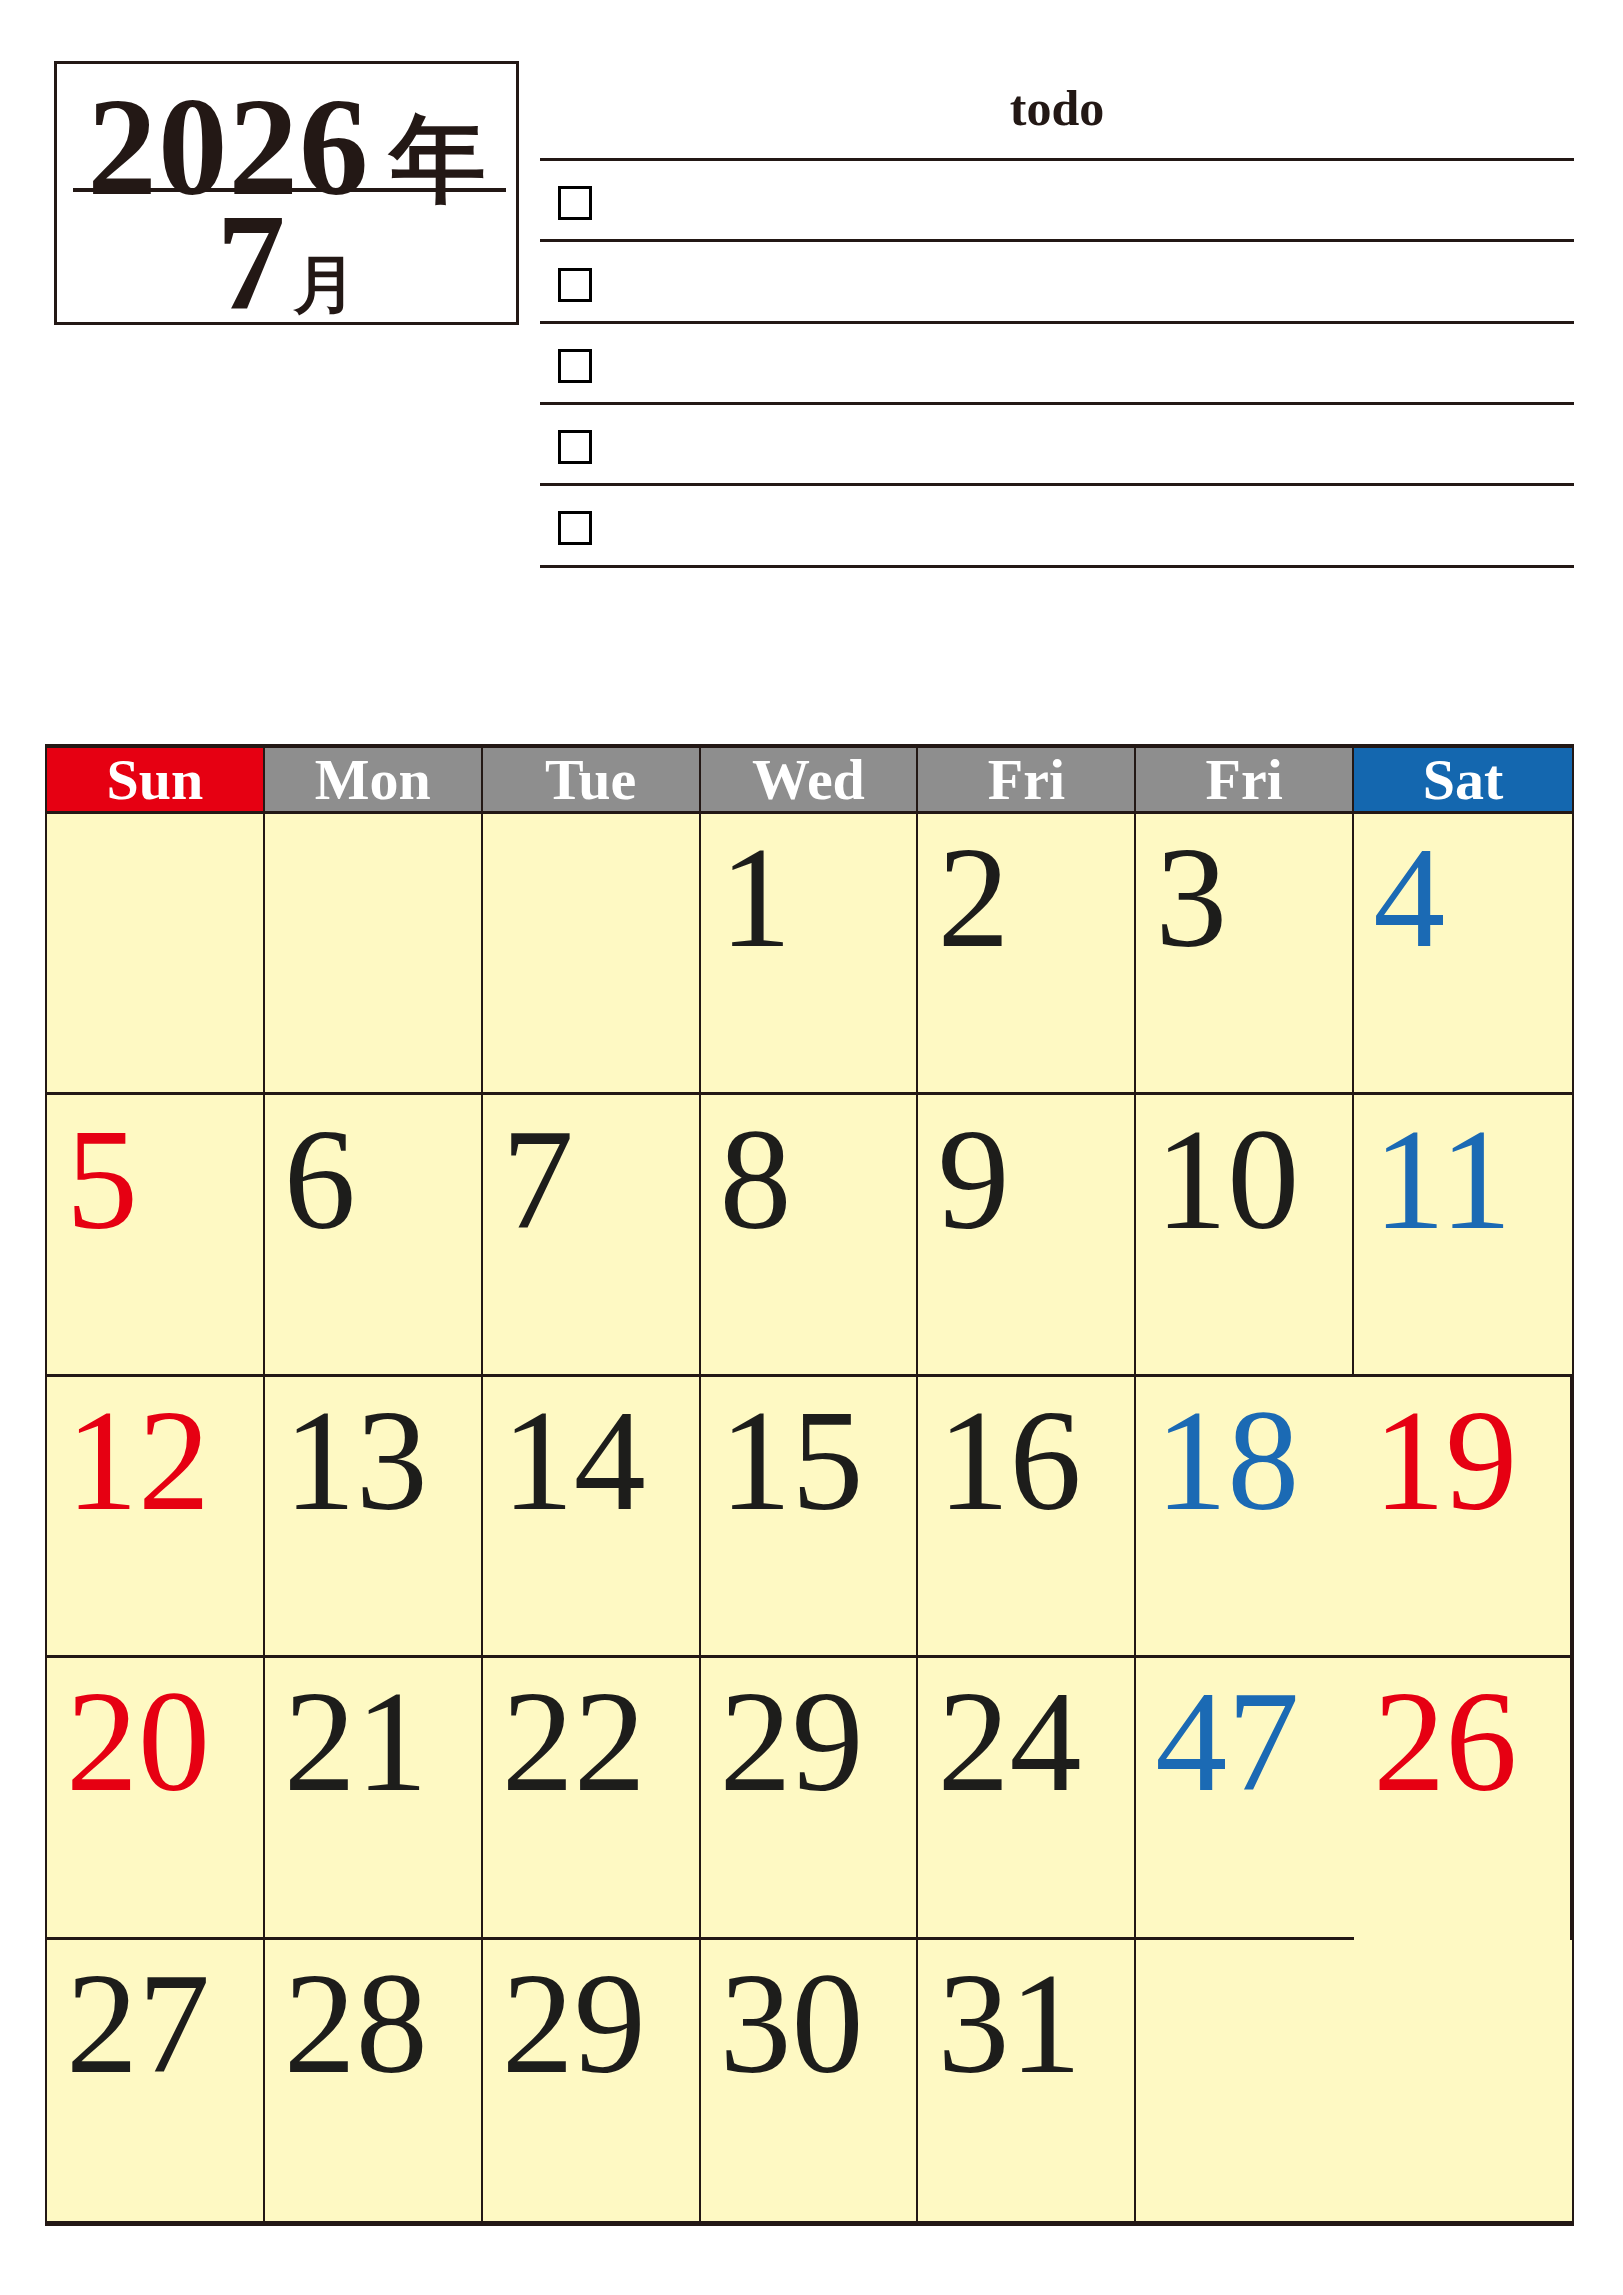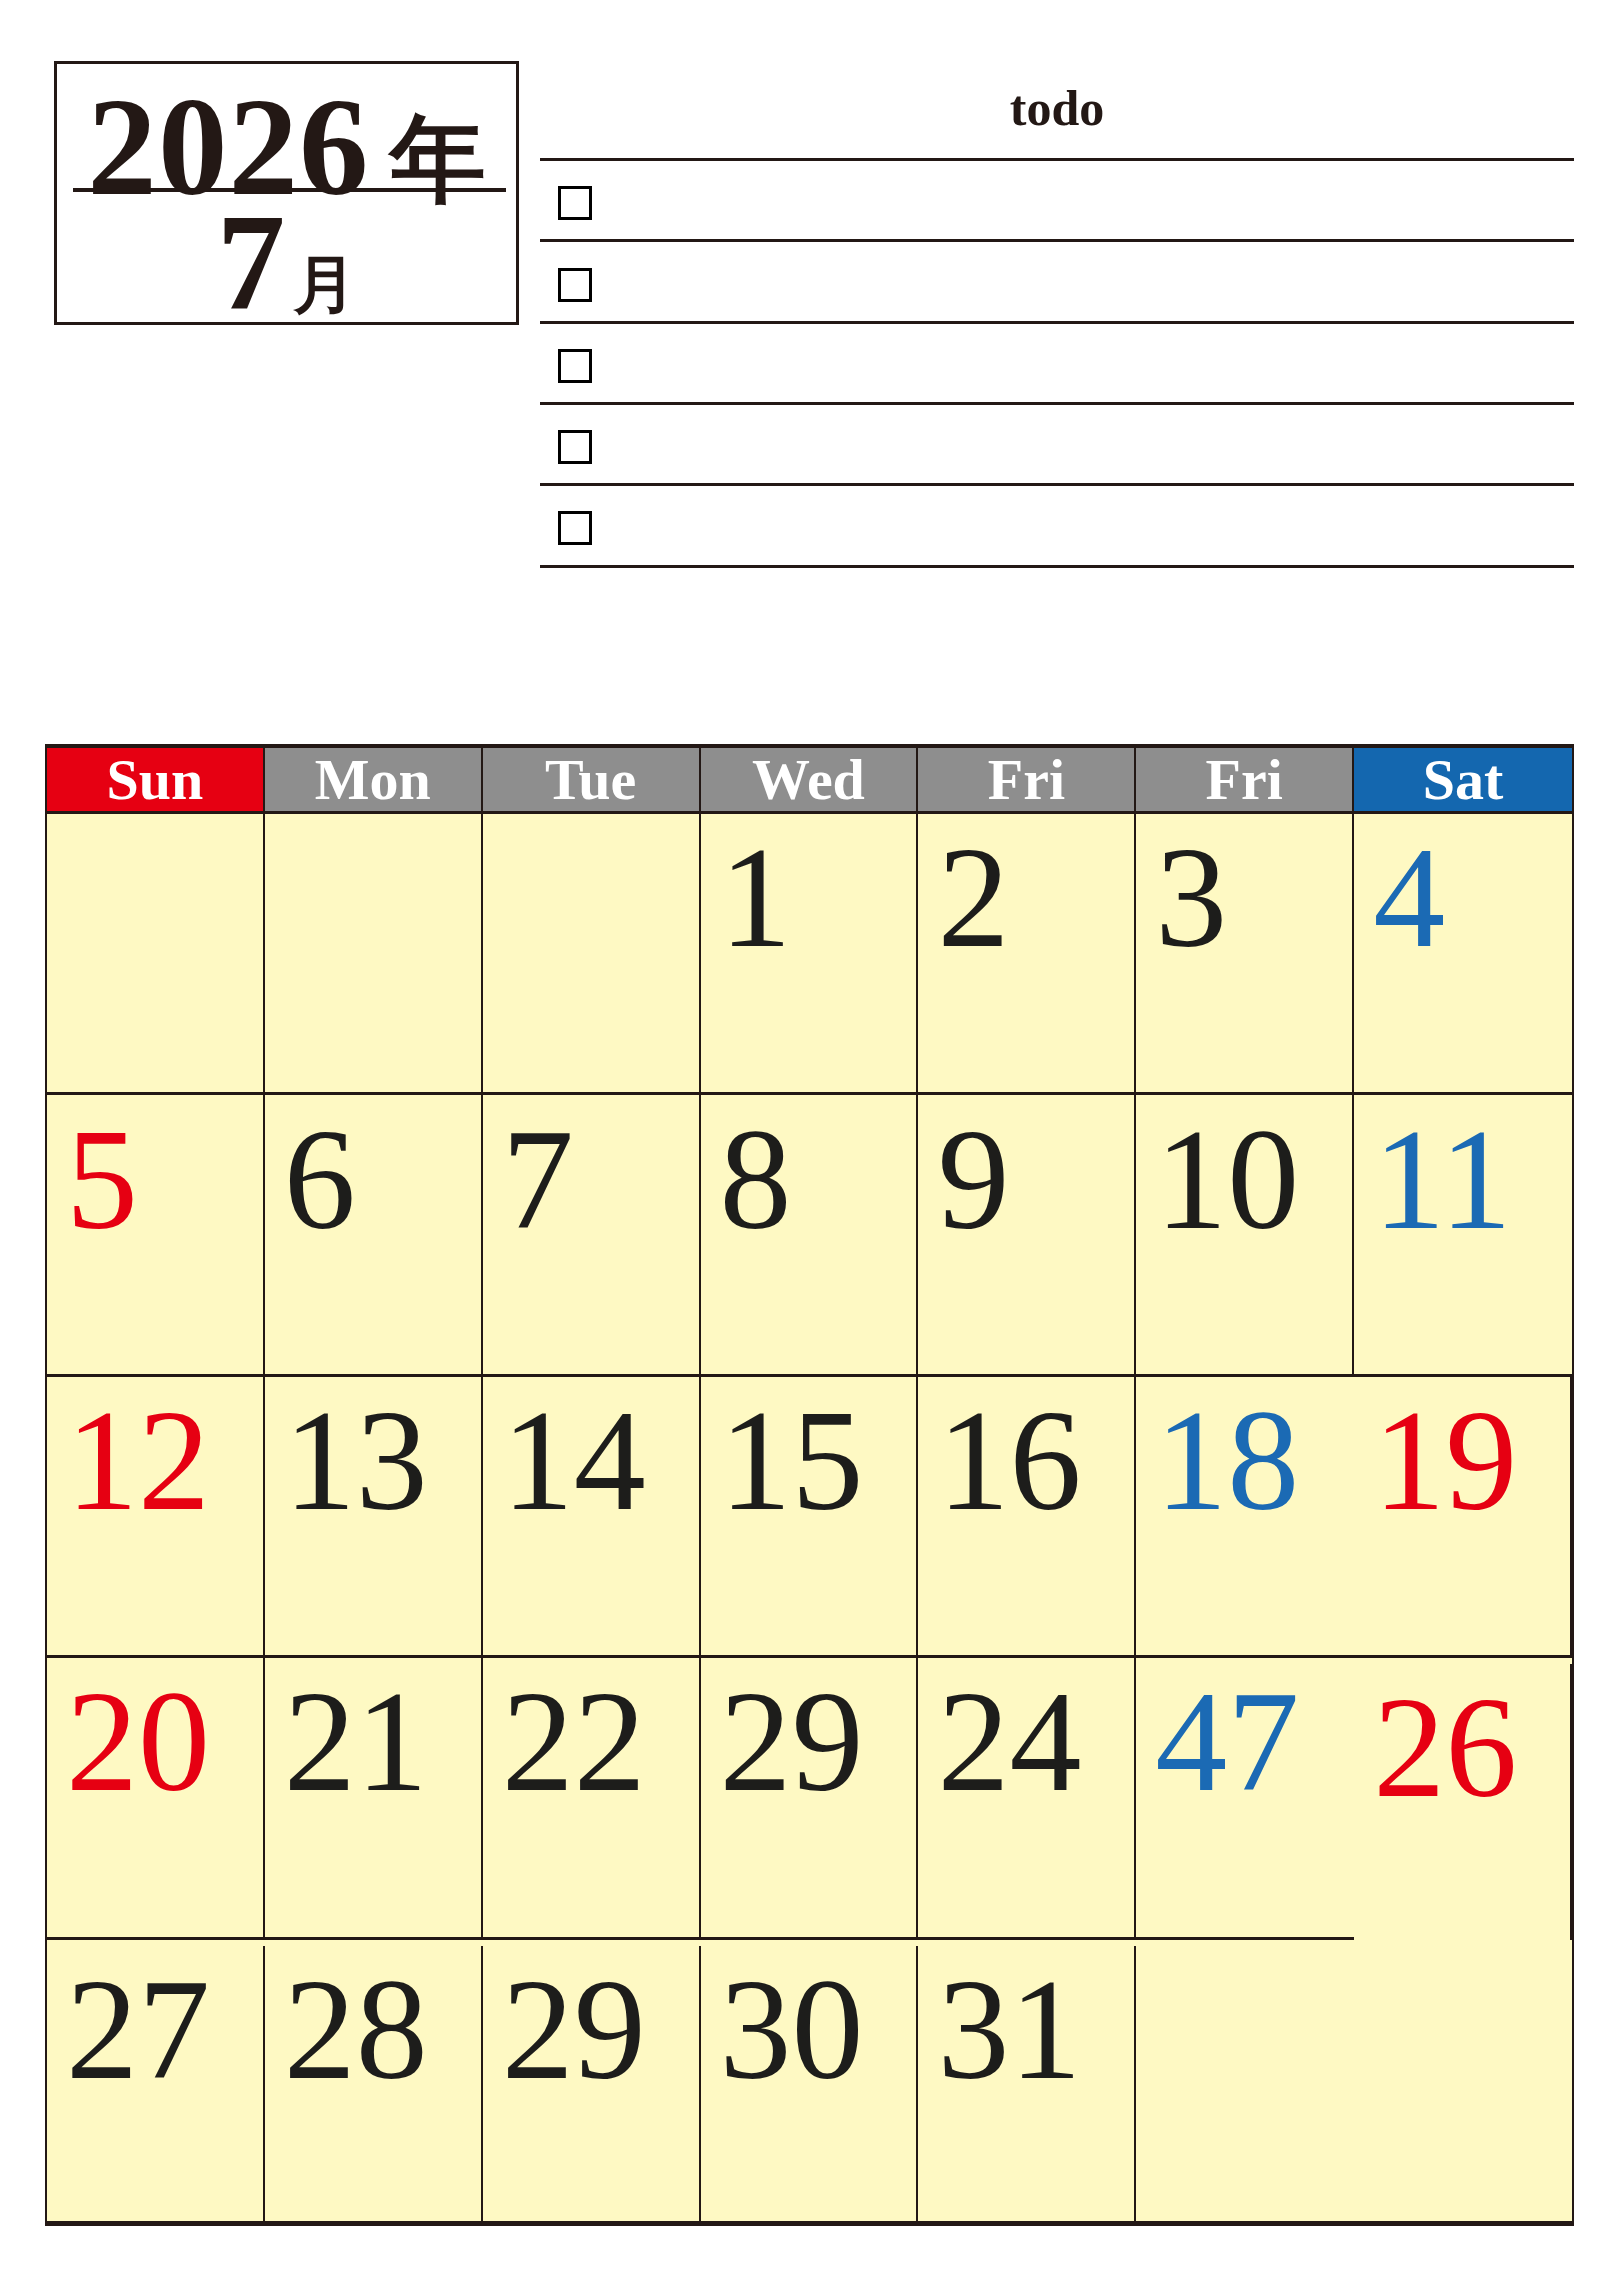--- a/index.html
+++ b/index.html
@@ -78,21 +78,21 @@
   .h-weekday{background:#8e8e8e;text-align:center;}
   .h-sat{background:#1467af;}
   .cal-cell{
     box-sizing:border-box;
     border-right:2.2px solid #231815;
     border-bottom:3.4px solid #231815;
     padding-top:12.3px; padding-left:19px;
     font-size:144px; line-height:1;
   }
   .last-col{border-right:none;}
-  .last-row{border-bottom:none;margin-top:6px;}
+  .last-row{border-bottom:none;}
   .t-normal{color:#1d1d1b;}
   .t-sun{color:#e60012;}
   .t-holiday{color:#e60012;}
   .t-sat{color:#1b6ab4;}
   .t-blank{color:transparent;}
 </style>
 </head>
 <body>
 
 <div class="page">

